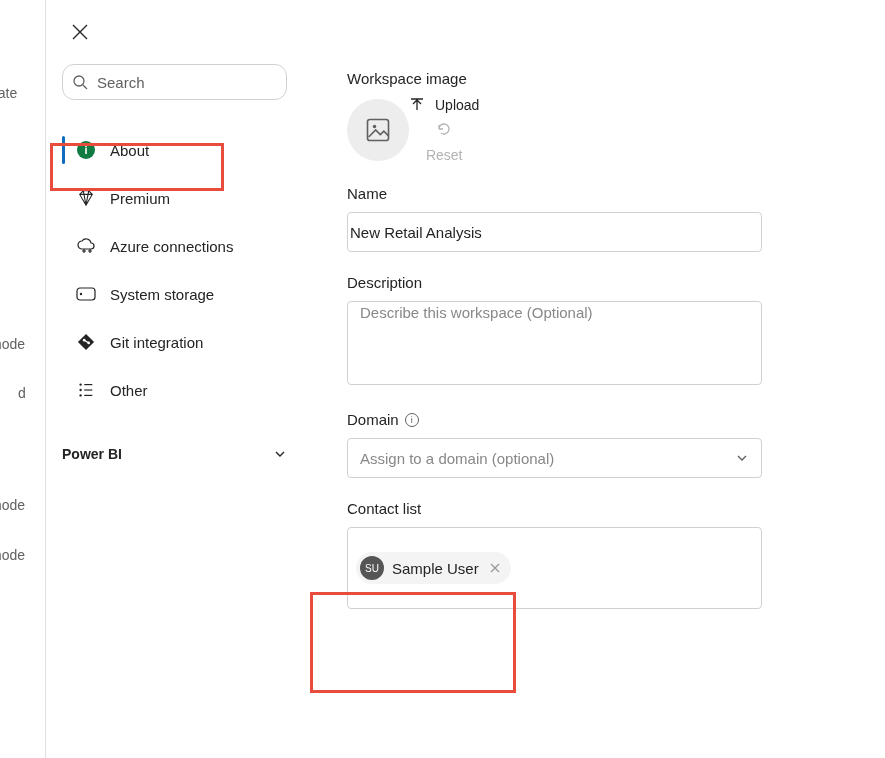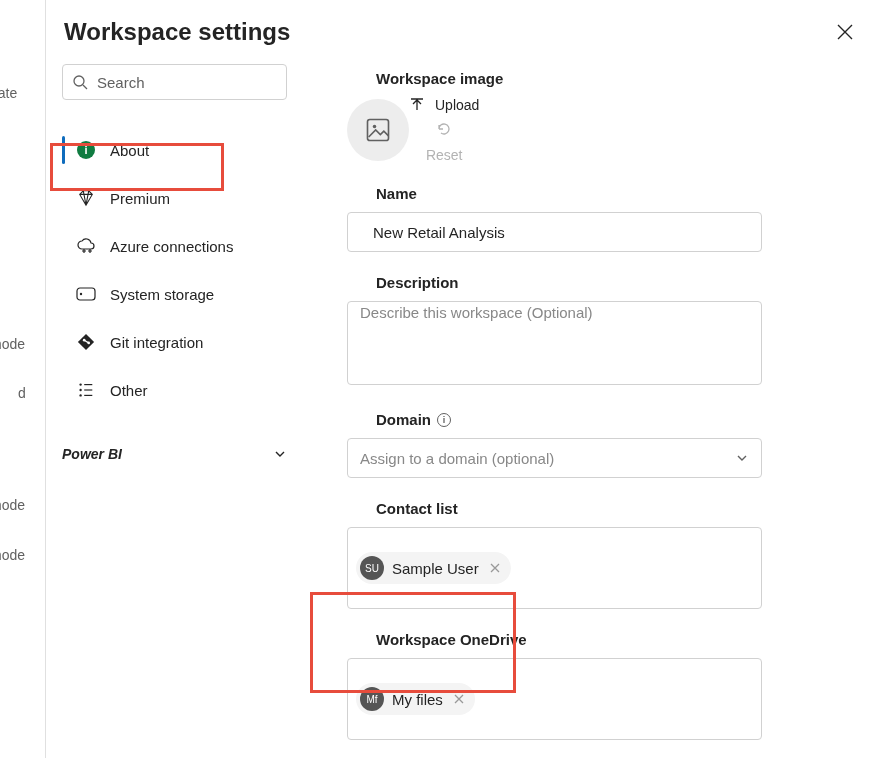--- a/index.html
+++ b/index.html
@@ -64,21 +64,21 @@
     }
     .search-wrap svg {
       position: absolute;
       left: 10px; top: 50%; transform: translateY(-50%);
       color: #616161;
     }
     .search-input {
       width: 100%;
       height: 36px;
       border: 1px solid #d1d1d1;
-      border-radius: 4px;
+      border-radius: 12px;
       padding: 0 10px 0 34px;
       font-size: 15px;
       color: #242424;
       outline: none;
     }
     .search-input::placeholder { color: #616161; }
     .nav-item {
       display: flex;
       align-items: center;
       gap: 14px;
@@ -124,36 +124,34 @@
     }
     .section-label {
       font-size: 14px;
       font-weight: 600;
       color: #242424;
       padding: 32px 0 0 0;
       display: flex;
       justify-content: space-between;
       align-items: center;
       cursor: pointer;
-      font-style: italic;
     }
     .right-col {
       width: 415px;
       padding-top: 6px;
     }
     .field-group { margin-bottom: 22px; }
     .field-label {
       font-size: 15px;
-      font-weight: 700;
+      font-weight: 400;
       color: #242424;
       margin-bottom: 10px;
       display: flex;
       align-items: center;
       gap: 6px;
-      margin-left: 29px;
     }
     .ws-image-row {
       display: flex;
       align-items: center;
     }
     .ws-image-placeholder {
       width: 62px; height: 62px;
       background: #ededed;
       border-radius: 50%;
       display: flex; align-items: center; justify-content: center;
@@ -167,21 +165,21 @@
       display: flex; align-items: center; gap: 10px;
       cursor: pointer;
       color: #242424;
     }
     .image-action.disabled { color: #b3b3b3; cursor: default; flex-direction: column; }
     .text-input {
       width: 100%;
       height: 40px;
       border: 1px solid #d1d1d1;
       border-radius: 4px;
-      padding: 0 25px;
+      padding: 0 2px;
       font-size: 15px;
       color: #242424;
       outline: none;
     }
     .textarea-input {
       width: 100%;
       height: 84px;
       border: 1px solid #d1d1d1;
       border-radius: 4px;
       padding: 2px 12px;
@@ -265,21 +263,20 @@
   <div style="top:85px;">date</div>
   <div style="top:336px;">mode</div>
   <div style="top:385px; left:28px;">d</div>
   <div style="top:497px;">mode</div>
   <div style="top:547px;">mode</div>
 </div>
 
 <div class="panel">
 
   <div class="header">
-    <h1>Workspace settings</h1>
     <button class="close-btn">
       <svg width="16" height="16" viewBox="0 0 16 16">
           <path d="M1 1 L15 15 M15 1 L1 15" stroke="currentColor" stroke-width="1.4" fill="none"></path>
         </svg>
     </button>
   </div>
 
   <div class="body">
     <div class="left-col">
       <div class="search-wrap">
@@ -421,33 +418,19 @@
             <span>Sample User</span>
             <span class="chip-close">
               <svg width="10" height="10" viewBox="0 0 10 10">
                   <path d="M1 1 L9 9 M9 1 L1 9" stroke="currentColor" stroke-width="1.3"></path>
                 </svg>
             </span>
           </div>
         </div>
       </div>
 
-      <div class="field-group">
-        <div class="field-label">Workspace OneDrive</div>
-        <div class="chip-input">
-          <div class="chip">
-            <div class="chip-avatar">Mf</div>
-            <span>My files</span>
-            <span class="chip-close">
-              <svg width="10" height="10" viewBox="0 0 10 10">
-                  <path d="M1 1 L9 9 M9 1 L1 9" stroke="currentColor" stroke-width="1.3"></path>
-                </svg>
-            </span>
-          </div>
-        </div>
-      </div>
 
     </div>
   </div>
 </div>
 
 <div class="highlight-about"></div>
 <div class="highlight-onedrive"></div>
 
 </body></html>

